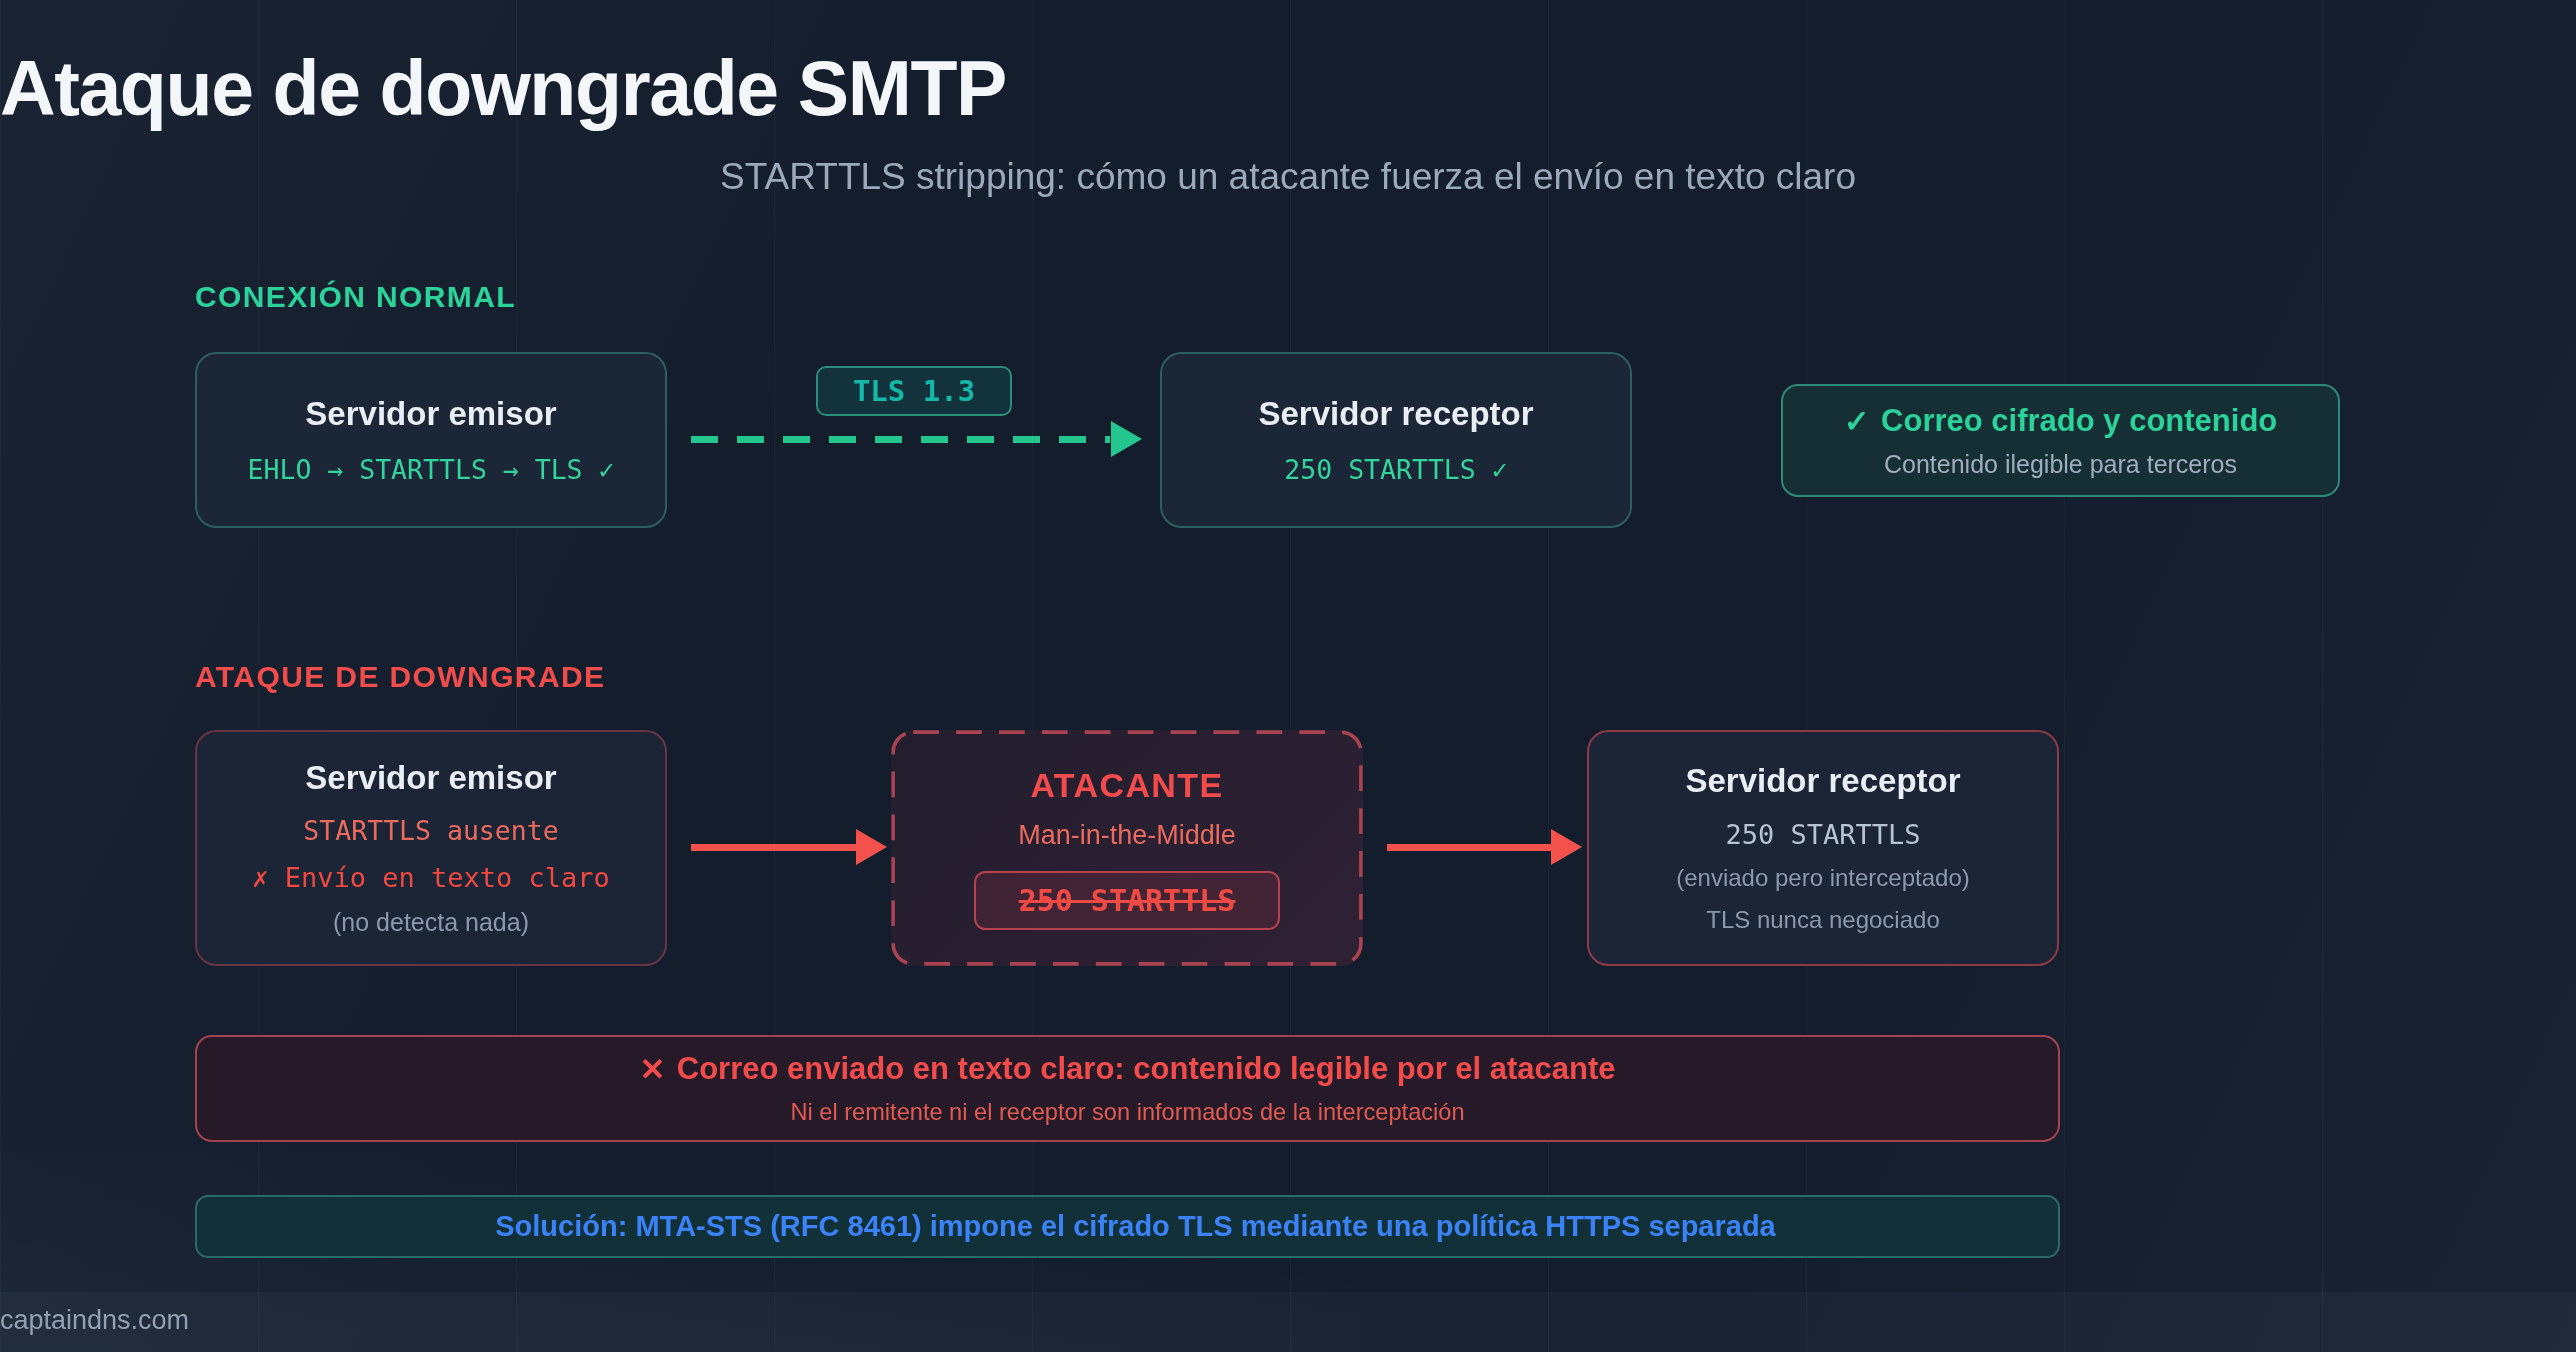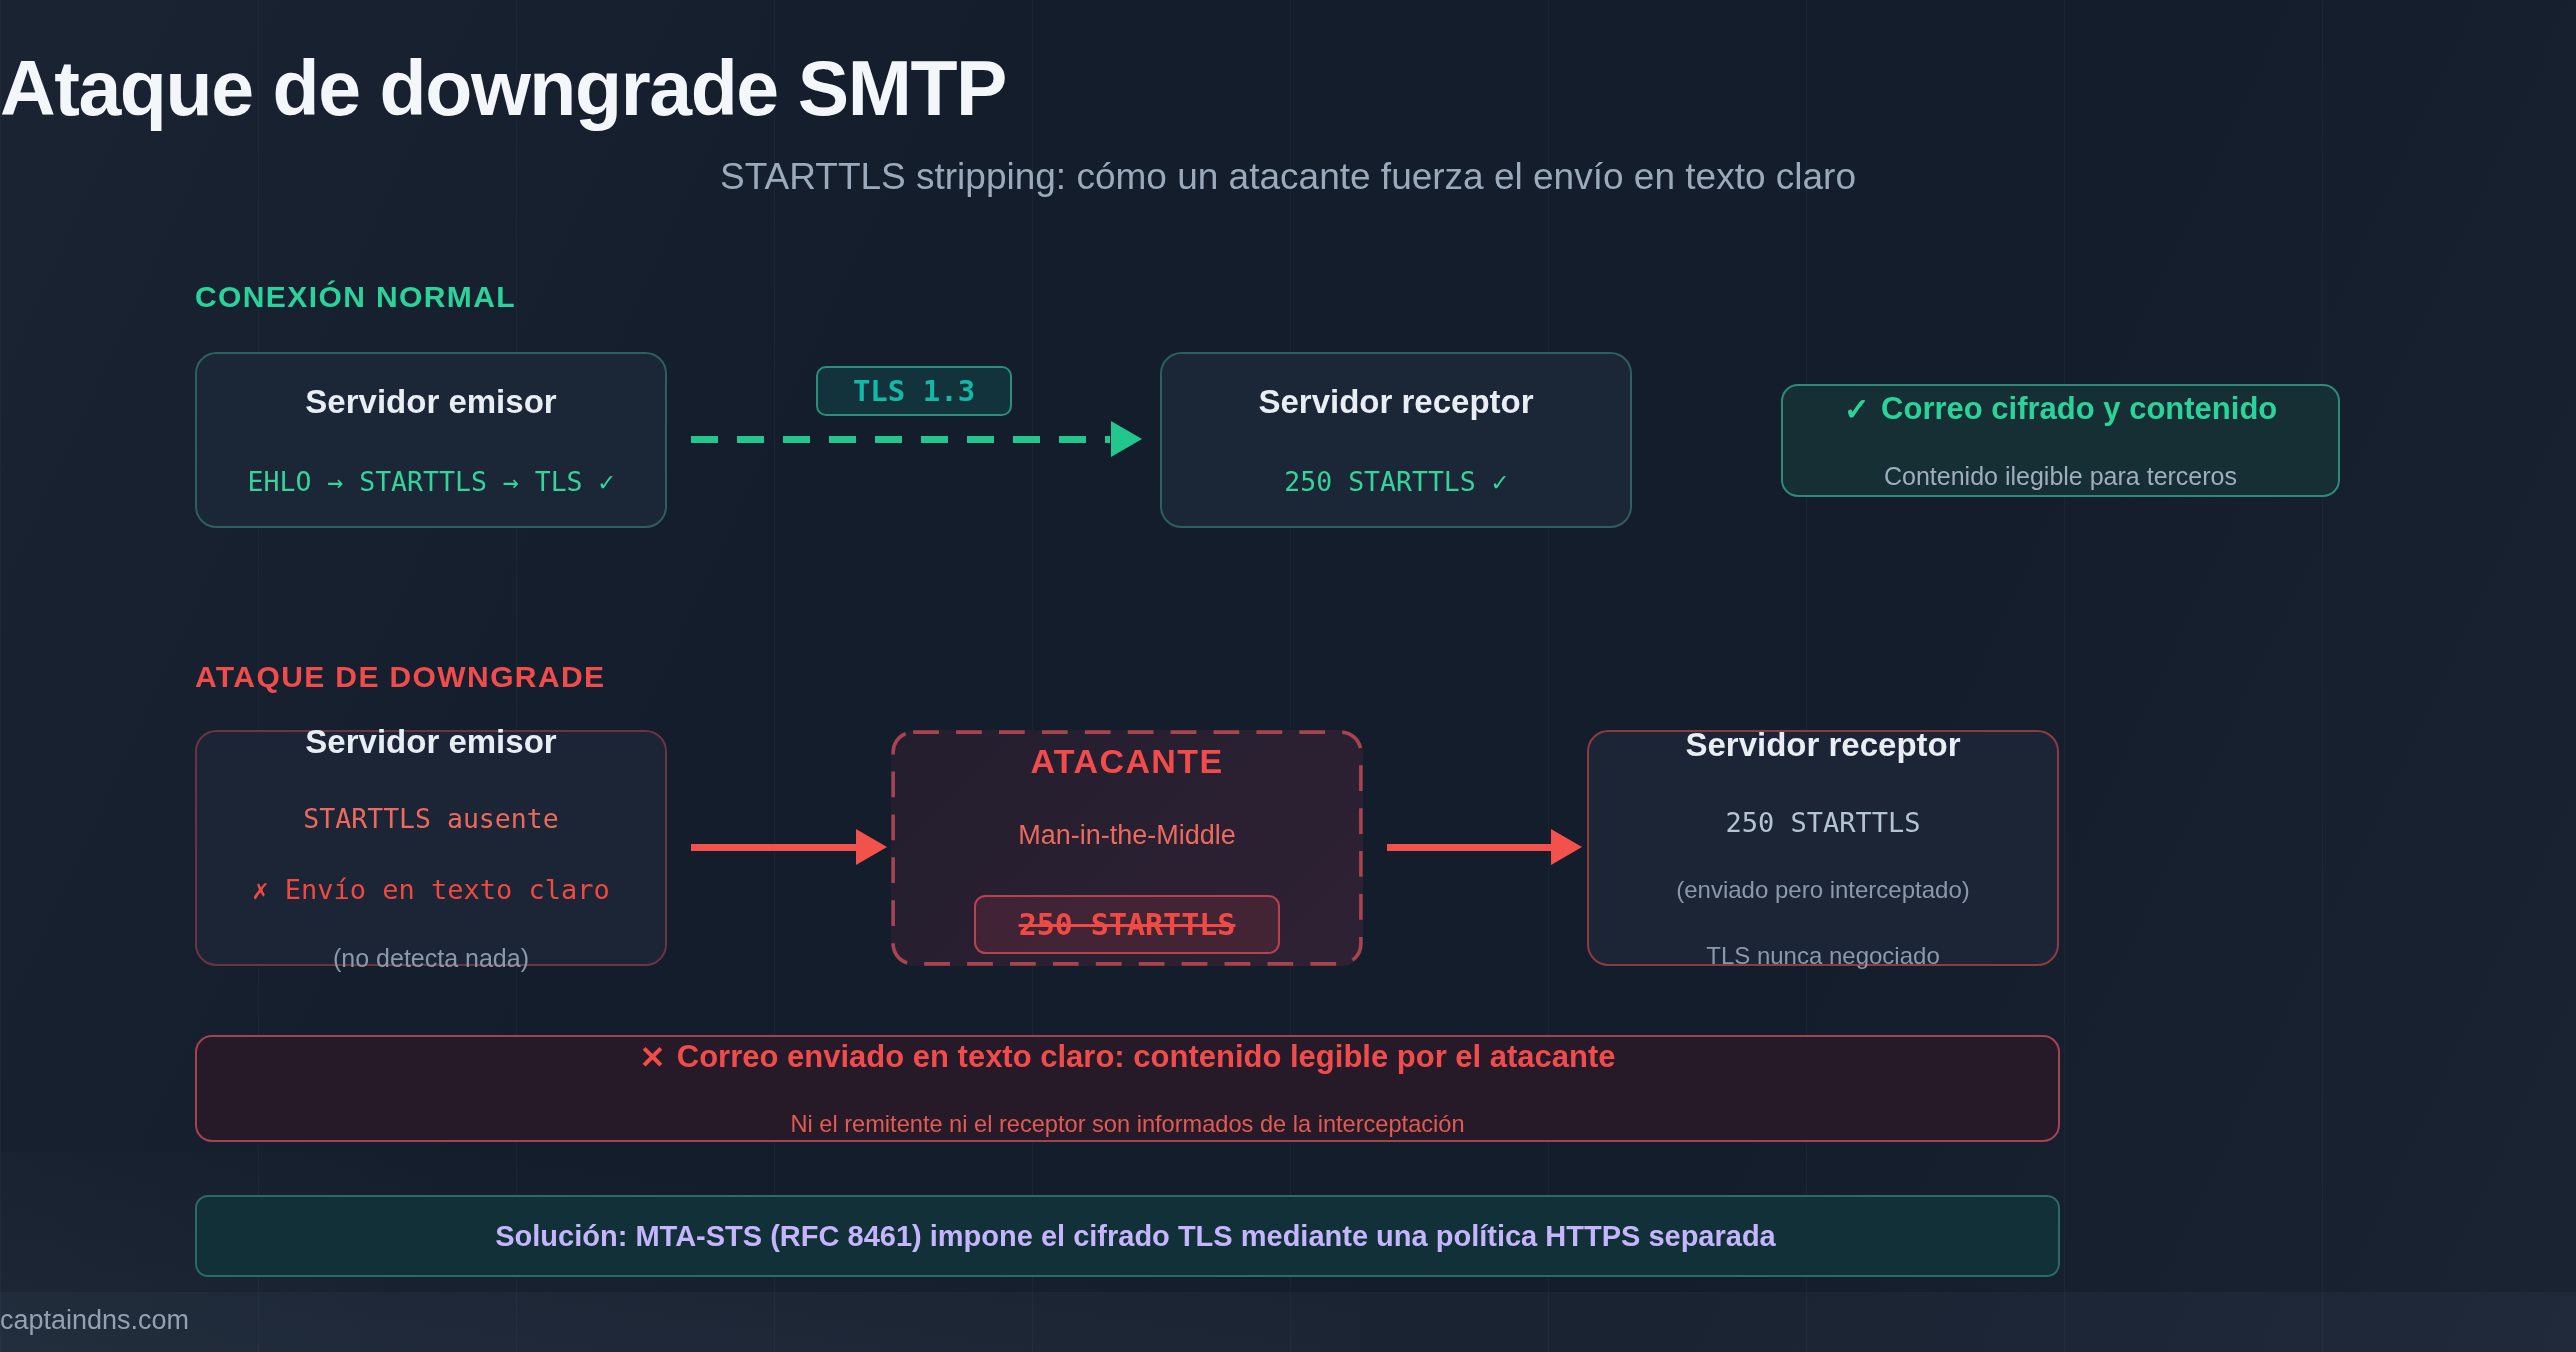--- a/index.html
+++ b/index.html
@@ -20,21 +20,21 @@
   .page-title{position:absolute;top:44px;left:0;right:0;text-align:left;
     font-size:77px;font-weight:800;letter-spacing:-1.4px;color:#f4f7fa;}
   .page-subtitle{position:absolute;top:156px;left:0;right:0;text-align:center;
     font-size:37px;color:#9baaba;}
 
   .section-label{position:absolute;left:195px;font-size:30px;font-weight:700;letter-spacing:1.4px;}
   .section-label.green{top:280px;color:#2bd39a;}
   .section-label.red{top:660px;color:#f04c4c;}
 
   .card{position:absolute;box-sizing:border-box;border-radius:21.5px;
-    display:flex;flex-direction:column;align-items:center;justify-content:center;text-align:center;gap:24px;}
+    display:flex;flex-direction:column;align-items:center;justify-content:center;text-align:center;}
   .card-title{font-size:33px;font-weight:700;color:#e9eef5;}
   .code{font-family:"DejaVu Sans Mono",monospace;}
 
   
   .n-card{background:#1b2636;border:2.1px solid #2c5f5e;}
   .card.n1{left:195px;top:352px;width:472px;height:176px;}
   .card.n2{left:1160px;top:352px;width:472px;height:176px;}
   .n-code{font-size:26.5px;color:#34d49d;margin-top:21.5px;}
 
   .tls-badge{position:absolute;left:816px;top:366px;width:196px;height:50px;box-sizing:border-box;
@@ -78,23 +78,23 @@
   .r-head{position:absolute;top:829px;width:0;height:0;
     border-top:18.6px solid transparent;border-bottom:18.6px solid transparent;border-left:31.5px solid #f2524b;}
   .r-head.one{left:856px;}
   .r-head.two{left:1551px;}
 
   .warning{left:195px;top:1035px;width:1865px;height:107px;
     background:#261a28;border:2.1px solid #a24350;border-radius:17px;}
   .warning-title{display:flex;align-items:center;gap:11.4px;font-size:31px;font-weight:700;color:#f14b4b;}
   .warning-sub{font-size:23.6px;color:#e25b52;margin-top:11.4px;}
 
-  .solution{left:195px;top:1195px;width:1865px;height:82px;
+  .solution{left:195px;top:1195px;width:1865px;height:63px;
     background:#123038;border:2.1px solid #2b6a66;border-radius:13px;
-    font-size:29px;font-weight:700;color:#c4b5fd;padding-left:16px;}
+    font-size:29px;font-weight:700;color:#3b82f6;padding-left:16px;}
 </style>
 </head>
 <body>
 
 <div class="stage">
   <div class="deco-bl"></div>
 
   <div class="page-title">Ataque de downgrade SMTP</div>
   <div class="page-subtitle">STARTTLS stripping: cómo un atacante fuerza el envío en texto claro</div>
 

